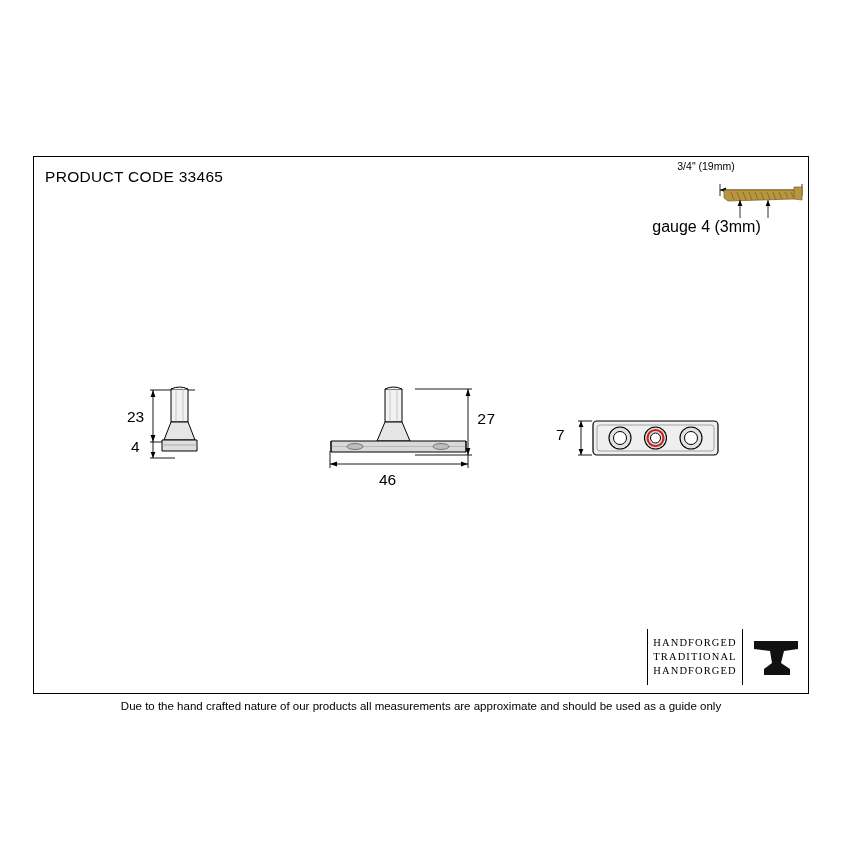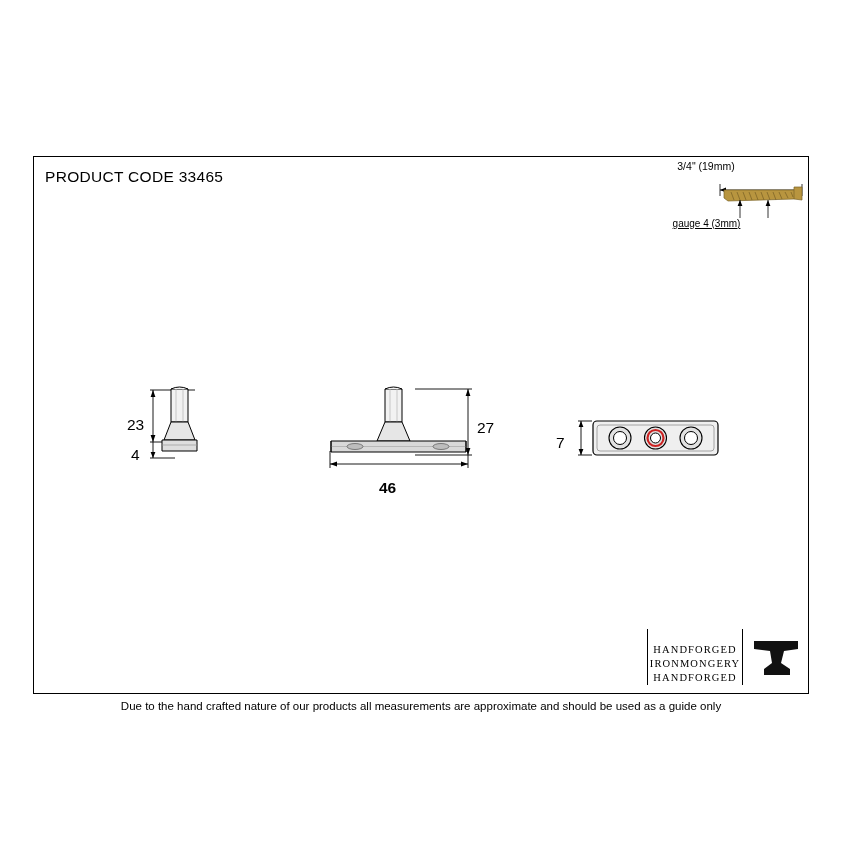--- a/index.html
+++ b/index.html
@@ -56,57 +56,55 @@
     text-align: center;
     font-size: 10.5px;
     color: #000;
   }
   .screw-bottom-label {
     position: absolute;
     left: -2px;
     top: 58px;
     width: 145px;
     text-align: center;
-    font-size: 10px;
-    color: #000;
-    text-decoration: underline;
+    font-size: 16px;
+    color: #000;
   }
   .screw-x2 {
     position: absolute;
     left: 146px;
     top: 28px;
     font-size: 10.5px;
     color: #000;
   }
   .svg-layer {
     position: absolute;
     left: 0; top: 0;
     width: 842px;
     height: 842px;
     pointer-events: none;
   }
   .dim-text {
     position: absolute;
     font-size: 15.5px;
     color: #000;
     white-space: nowrap;
-    margin-top: 8px;
   }
   .logo-box {
     position: absolute;
     left: 647px;
     top: 621px;
     width: 94px;
     height: 56px;
     border-left: 1px solid #000;
     border-right: 1px solid #000;
     display: flex;
     flex-direction: column;
     align-items: center;
-    justify-content: flex-end;
+    justify-content: center;
   }
   .logo-box div {
     font-family: "Liberation Serif", serif;
     font-size: 10.5px;
     letter-spacing: 1.1px;
     line-height: 14px;
     color: #000;
     text-align: center;
   }
   .disclaimer {
@@ -129,22 +127,22 @@
   <div class="product-code">PRODUCT CODE 33465</div>
 
   <div class="screw-block">
     <div class="screw-top-label">3/4" (19mm)</div>
     <div class="screw-x2">X2</div>
     <div class="screw-bottom-label">gauge 4 (3mm)</div>
   </div>
 
   <div class="dim-text" style="left:127px; top:400px;">23</div>
   <div class="dim-text" style="left:131px; top:430px;">4</div>
-  <div class="dim-text" style="left:477px; top:403px;">27</div>
-  <div class="dim-text" style="left:379px; top:463px;font-weight:bold;">46</div>
+  <div class="dim-text" style="left:477px; top:403px;font-family:Liberation Mono, monospace;">27</div>
+  <div class="dim-text" style="left:379px; top:463px;">46</div>
   <div class="dim-text" style="left:556px; top:418px;">7</div>
 
   <svg class="svg-layer" viewBox="0 0 842 842" xmlns="http://www.w3.org/2000/svg">
 
     <g transform="translate(718,176)">
 
       <line x1="2" y1="0" x2="2" y2="12" stroke="#000" stroke-width="0.8"></line>
       <line x1="84" y1="0" x2="84" y2="12" stroke="#000" stroke-width="0.8"></line>
 
       <line x1="2" y1="6" x2="84" y2="6" stroke="#000" stroke-width="0.8"></line>
@@ -253,19 +251,19 @@
     </g>
 
     <g transform="translate(748,621)">
       <rect x="0" y="0" width="56" height="56" fill="#ffffff"></rect>
       <path d="M6,12 L50,12 L50,20 L36,22 L33,34 L42,40 L42,46 L16,46 L16,40 L24,34 L22,22 L6,20 Z" fill="#111111"></path>
     </g>
   </svg>
 
   <div class="logo-box">
     <div>HANDFORGED</div>
-    <div>IRONMONGERY</div>
+    <div>TRADITIONAL</div>
     <div>HANDFORGED</div>
   </div>
 
   <div class="disclaimer">Due to the hand crafted nature of our products all measurements are approximate and should be used as a guide only</div>
 
 </div>
 
 </body></html>

